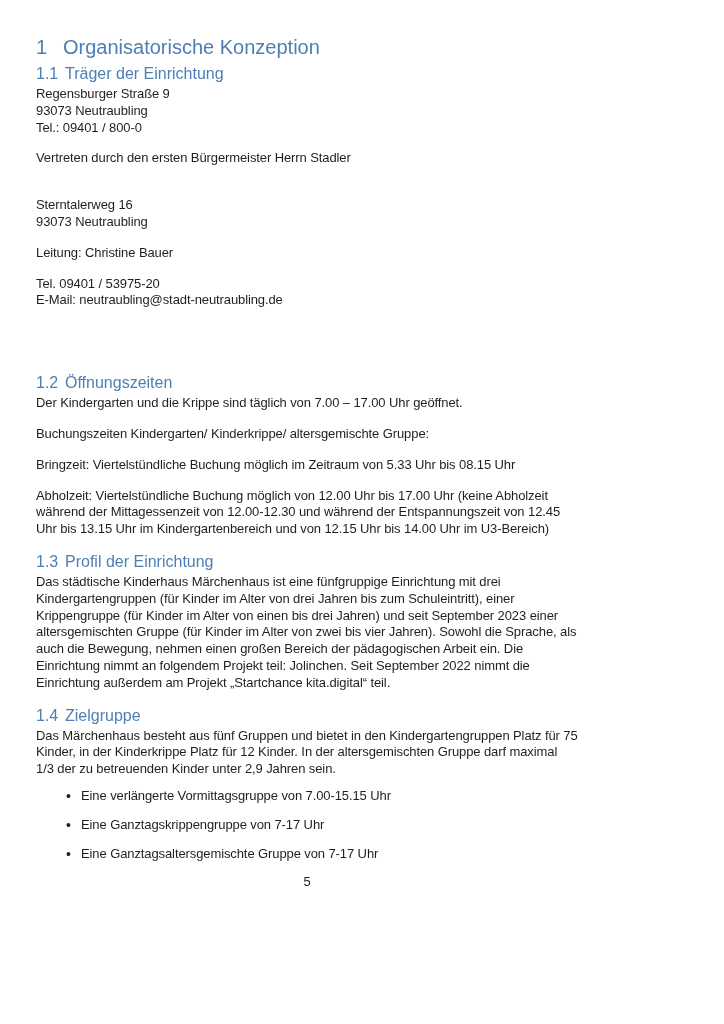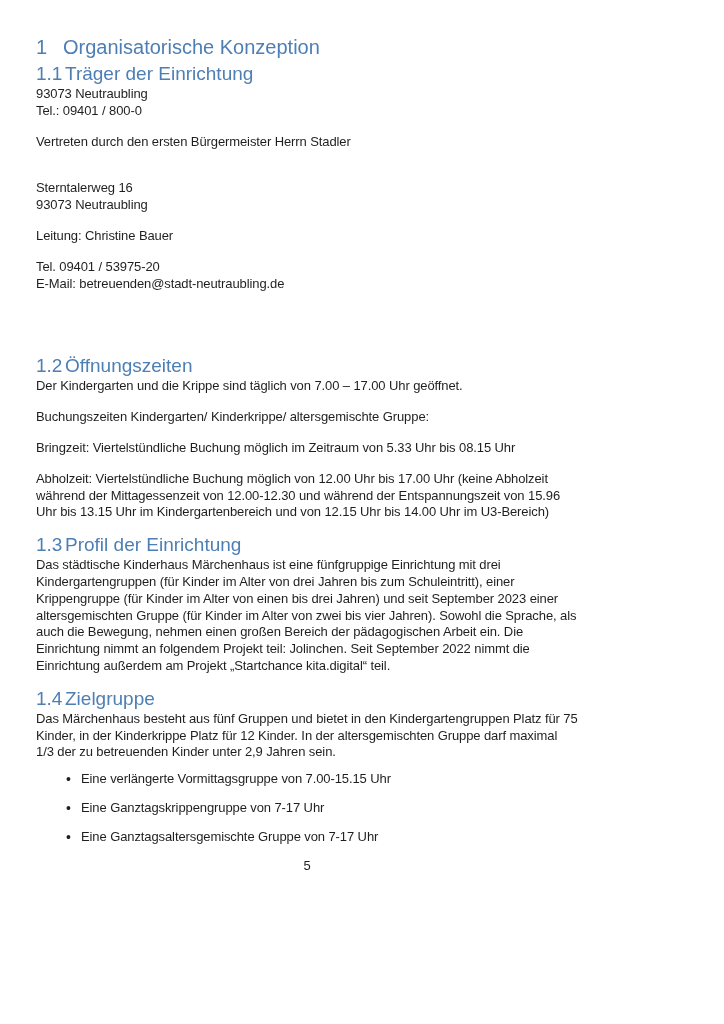--- a/index.html
+++ b/index.html
@@ -20,21 +20,21 @@
     letter-spacing:-0.1px;
     overflow:hidden;
   }
   h1{
     color:var(--heading-blue);
     font-size:20px;font-weight:400;
     line-height:26px;margin:0 0 4px 0;letter-spacing:0;
   }
   h2{
     color:var(--heading-blue);
-    font-size:19px;font-weight:400;
+    font-size:16px;font-weight:400;
     line-height:20px;margin:0 0 2px 0;letter-spacing:0;
   }
   h1 .num{display:inline-block;min-width:27px;}
   h2 .num{display:inline-block;min-width:29px;}
   p{margin:0 0 14px 0;}
   .line{line-height:16.8px;}
   .bold{font-weight:700;}
   .sp-small{height:16px;}
   .sp-large{height:50px;}
   .mt8{margin-top:8px;}
@@ -69,50 +69,51 @@
 
   <h1>
     <span class="num">1</span><span>Organisatorische Konzeption</span>
   </h1>
 
   <h2>
     <span class="num">1.1</span><span>Träger der Einrichtung</span>
   </h2>
 
   <p>
+    <span class="line" style="display:block">Regensburger Straße 9</span>
     <span class="line" style="display:block">93073 Neutraubling</span>
     <span class="line" style="display:block">Tel.: 09401 / 800-0</span>
   </p>
 
   <p>Vertreten durch den ersten Bürgermeister Herrn Stadler</p>
 
   <div class="sp-small"></div>
 
   <p>
     <span class="line" style="display:block">Sterntalerweg 16</span>
     <span class="line" style="display:block">93073 Neutraubling</span>
   </p>
 
   <p>Leitung: Christine Bauer</p>
 
   <p>
     <span class="line" style="display:block">Tel. 09401 / 53975-20</span>
-    <span class="line" style="display:block">E-Mail: betreuenden@stadt-neutraubling.de</span>
+    <span class="line" style="display:block">E-Mail: neutraubling@stadt-neutraubling.de</span>
   </p>
 
   <div class="sp-large"></div>
 
   <h2>
     <span class="num">1.2</span><span>Öffnungszeiten</span>
   </h2>
 
   <p>Der Kindergarten und die Krippe sind täglich von 7.00 – 17.00 Uhr geöffnet.</p>
   <p>Buchungszeiten Kindergarten/ Kinderkrippe/ altersgemischte Gruppe:</p>
   <p>Bringzeit: Viertelstündliche Buchung möglich im Zeitraum von 5.33 Uhr bis 08.15 Uhr</p>
-  <p>Abholzeit: Viertelstündliche Buchung möglich von 12.00 Uhr bis 17.00 Uhr (keine Abholzeit während der Mittagessenzeit von 12.00-12.30 und während der Entspannungszeit von 15.96 Uhr bis 13.15 Uhr im Kindergartenbereich und von 12.15 Uhr bis 14.00 Uhr im U3-Bereich)</p>
+  <p>Abholzeit: Viertelstündliche Buchung möglich von 12.00 Uhr bis 17.00 Uhr (keine Abholzeit während der Mittagessenzeit von 12.00-12.30 und während der Entspannungszeit von 12.45 Uhr bis 13.15 Uhr im Kindergartenbereich und von 12.15 Uhr bis 14.00 Uhr im U3-Bereich)</p>
 
   <h2 class="mt8">
     <span class="num">1.3</span><span>Profil der Einrichtung</span>
   </h2>
 
   <p>Das städtische Kinderhaus Märchenhaus ist eine fünfgruppige Einrichtung mit drei Kindergartengruppen (für Kinder im Alter von drei Jahren bis zum Schuleintritt), einer Krippengruppe (für Kinder im Alter von einen bis drei Jahren) und seit September 2023 einer altersgemischten Gruppe (für Kinder im Alter von zwei bis vier Jahren). Sowohl die Sprache, als auch die Bewegung, nehmen einen großen Bereich der pädagogischen Arbeit ein. Die Einrichtung nimmt an folgendem Projekt teil: Jolinchen. Seit September 2022 nimmt die Einrichtung außerdem am Projekt „Startchance kita.digital“ teil.</p>
 
   <h2 class="mt24">
     <span class="num">1.4</span><span>Zielgruppe</span>
   </h2>

